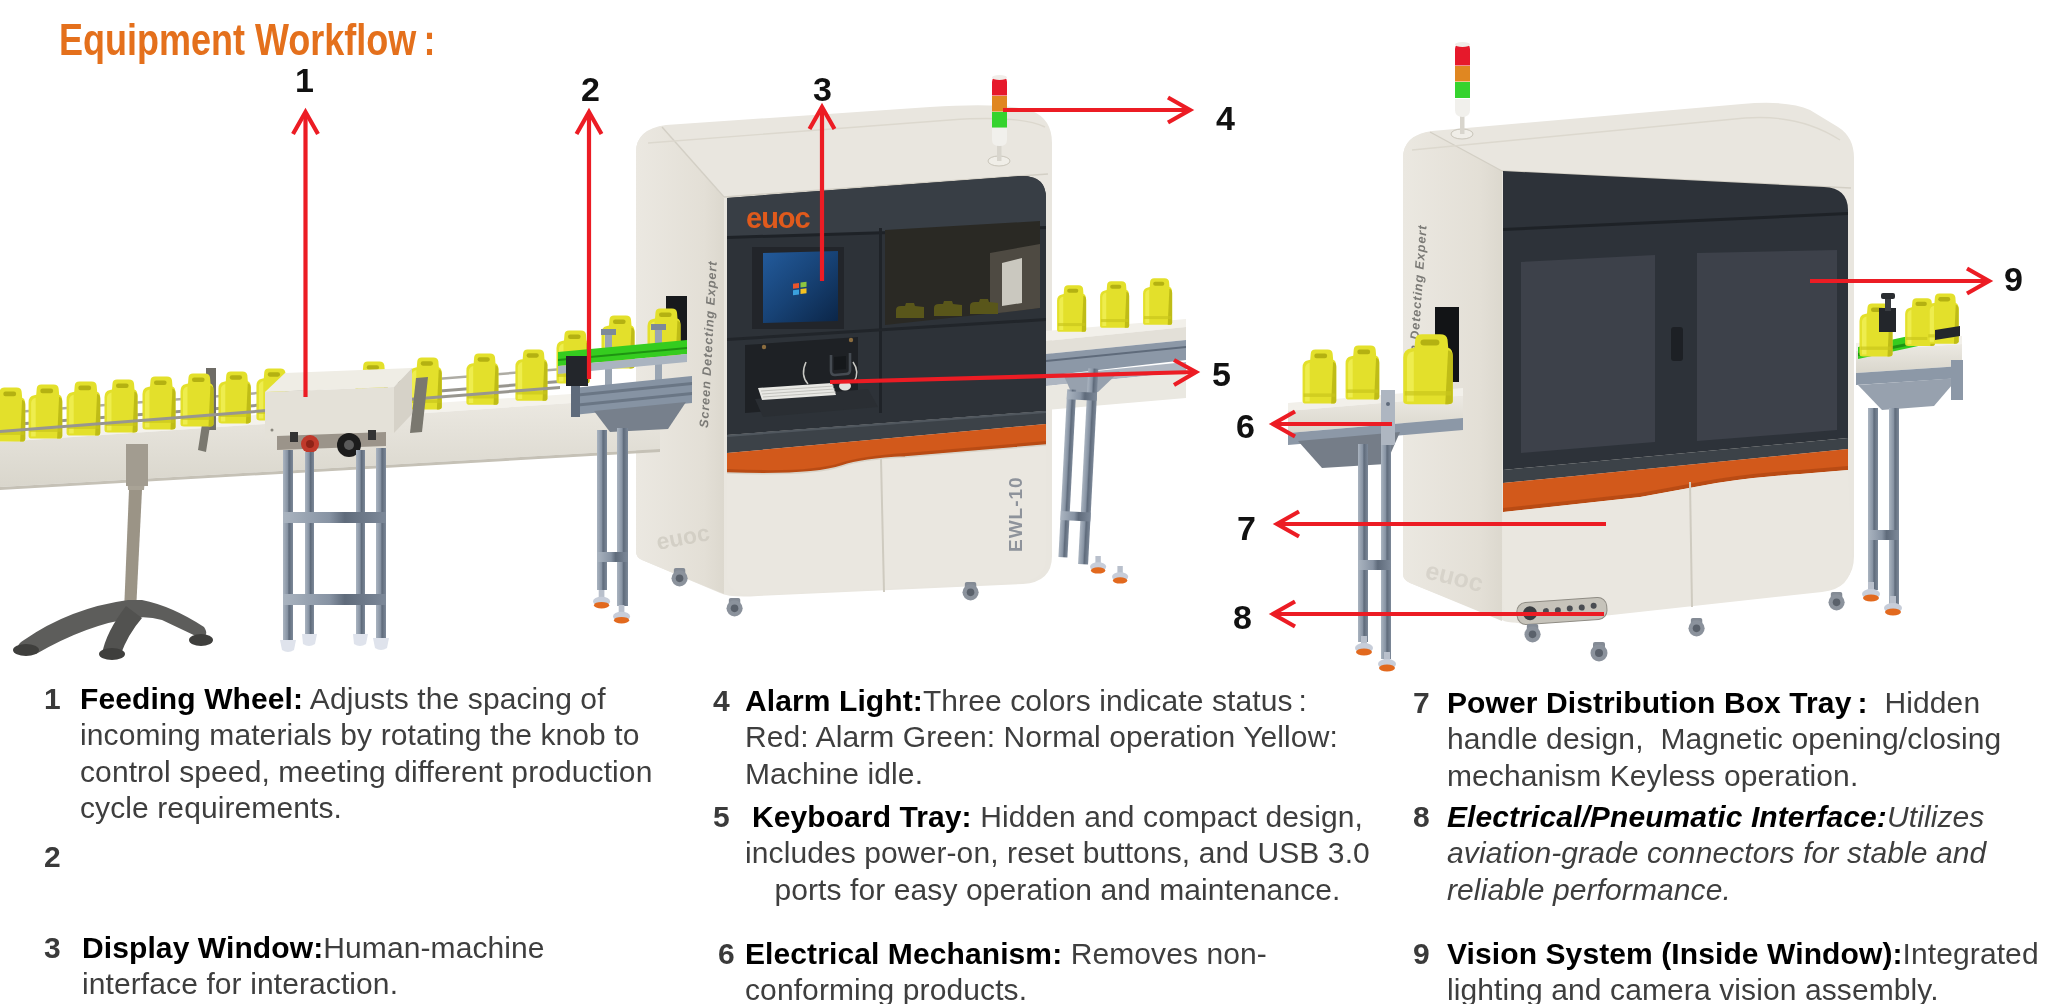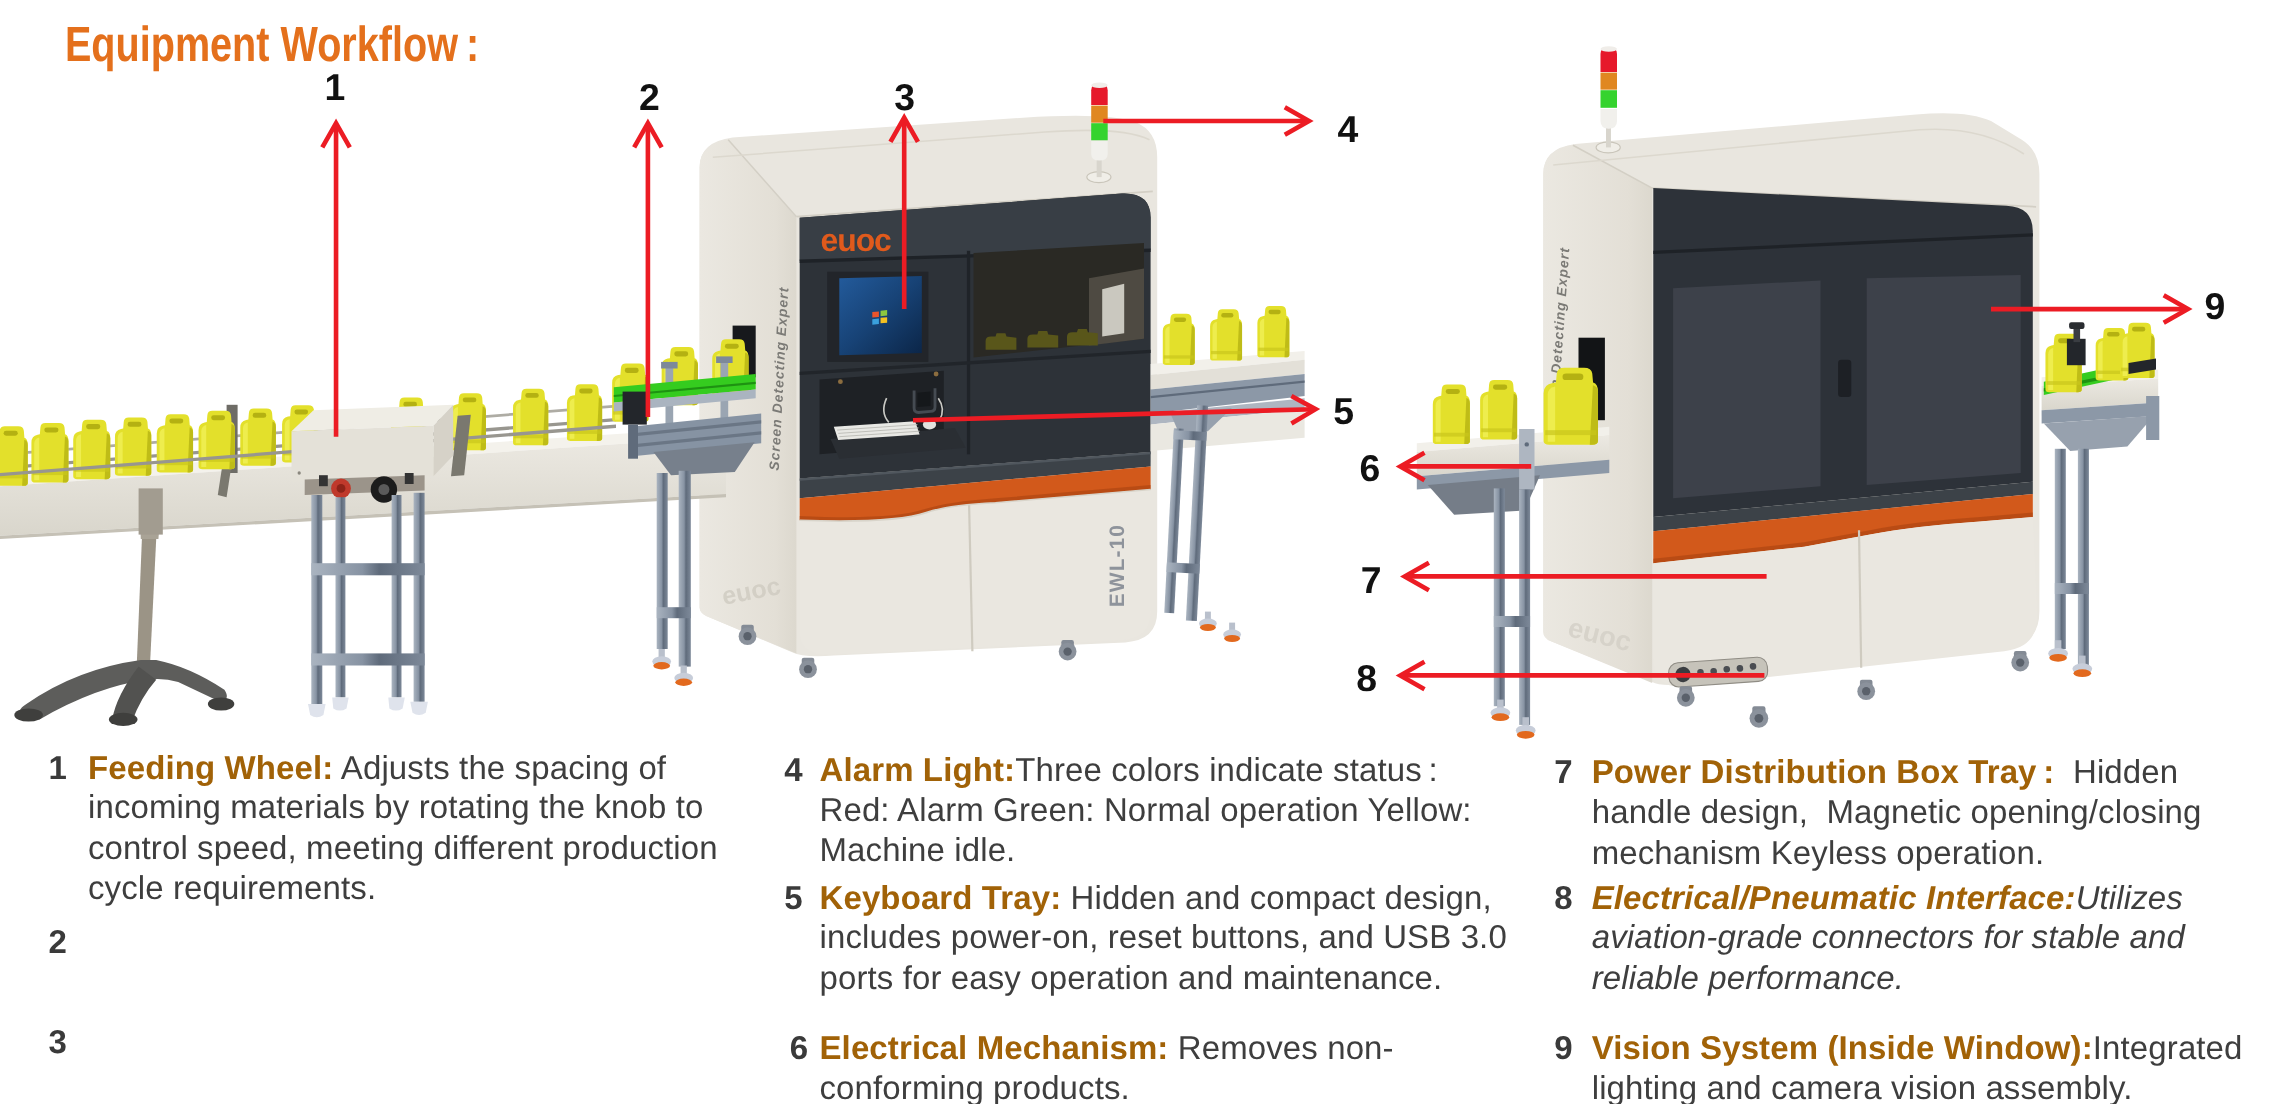--- a/index.html
+++ b/index.html
@@ -1,21 +1,21 @@
 <!DOCTYPE html>
 <html><head>
 <meta charset="utf-8">
 <style>
 html,body{margin:0;padding:0;background:#fff;}
 .stage{position:relative;width:2066px;height:1004px;background:#fff;overflow:hidden;font-family:"Liberation Sans",sans-serif;}
 .stage svg{position:absolute;left:0;top:0;}
 .lbl{position:absolute;font-weight:bold;font-size:34px;color:#111;line-height:1;}
 .title{position:absolute;left:59px;top:14px;font-weight:bold;font-size:45px;color:#E4701C;transform:scaleX(0.80);transform-origin:0 0;white-space:nowrap;}
 .ft{position:absolute;font-size:30px;line-height:36.4px;color:#3E3E3E;white-space:nowrap;letter-spacing:0.1px;}
-.ft b{font-weight:bold;color:#a16207;}
+.ft b{font-weight:bold;color:#000000;}
 .num{position:absolute;font-size:30px;font-weight:bold;color:#3A3A3A;line-height:36.4px;}
 </style>
 </head>
 <body>
 <div class="stage">
 <svg width="2066" height="1004" viewBox="0 0 2066 1004">
 <defs>
 <linearGradient id="alu" x1="0" y1="0" x2="1" y2="0">
  <stop offset="0" stop-color="#aab4c0"></stop>
           <stop offset="0.45" stop-color="#8793a3"></stop>
@@ -381,25 +381,26 @@
 <div class="lbl" style="left:1212px;top:357px;">5</div>
 <div class="lbl" style="left:1236px;top:409px;">6</div>
 <div class="lbl" style="left:1237px;top:511px;">7</div>
 <div class="lbl" style="left:1233px;top:600px;">8</div>
 <div class="lbl" style="left:2004px;top:262px;">9</div>
 
 <div class="num" style="left:44px;top:681px;">1</div>
 <div class="ft" style="left:80px;top:681px;"><b>Feeding Wheel:</b> Adjusts the spacing of<br>incoming materials by rotating the knob to<br>control speed, meeting different production<br>cycle requirements.</div>
 <div class="num" style="left:44px;top:839px;">2</div>
 <div class="num" style="left:44px;top:930px;">3</div>
+<div class="ft" style="left:82px;top:930px;"><b>Display Window:</b>Human-machine<br>interface for interaction.</div>
 
 <div class="num" style="left:713px;top:683px;">4</div>
 <div class="ft" style="left:745px;top:683px;"><b>Alarm Light:</b>Three colors indicate status :<br>Red: Alarm Green: Normal operation Yellow:<br>Machine idle.</div>
 <div class="num" style="left:713px;top:799px;">5</div>
-<div class="ft" style="left:745px;top:799px;"><b>Keyboard Tray:</b> Hidden and compact design,<br>includes power-on, reset buttons, and USB 3.0<br>ports for easy operation and maintenance.</div>
+<div class="ft" style="left:745px;top:799px;text-align:center;"><b>Keyboard Tray:</b> Hidden and compact design,<br>includes power-on, reset buttons, and USB 3.0<br>ports for easy operation and maintenance.</div>
 <div class="num" style="left:718px;top:936px;">6</div>
 <div class="ft" style="left:745px;top:936px;"><b>Electrical Mechanism:</b> Removes non-<br>conforming products.</div>
 
 <div class="num" style="left:1413px;top:685px;">7</div>
 <div class="ft" style="left:1447px;top:685px;"><b>Power Distribution Box Tray :</b>&nbsp; Hidden<br>handle design, &nbsp;Magnetic opening/closing<br>mechanism Keyless operation.</div>
 <div class="num" style="left:1413px;top:799px;">8</div>
 <div class="ft" style="left:1447px;top:799px;font-style:italic;"><b>Electrical/Pneumatic Interface:</b>Utilizes<br>aviation-grade connectors for stable and<br>reliable performance.</div>
 <div class="num" style="left:1413px;top:936px;">9</div>
 <div class="ft" style="left:1447px;top:936px;"><b>Vision System (Inside Window):</b>Integrated<br>lighting and camera vision assembly.</div>
 </div>

